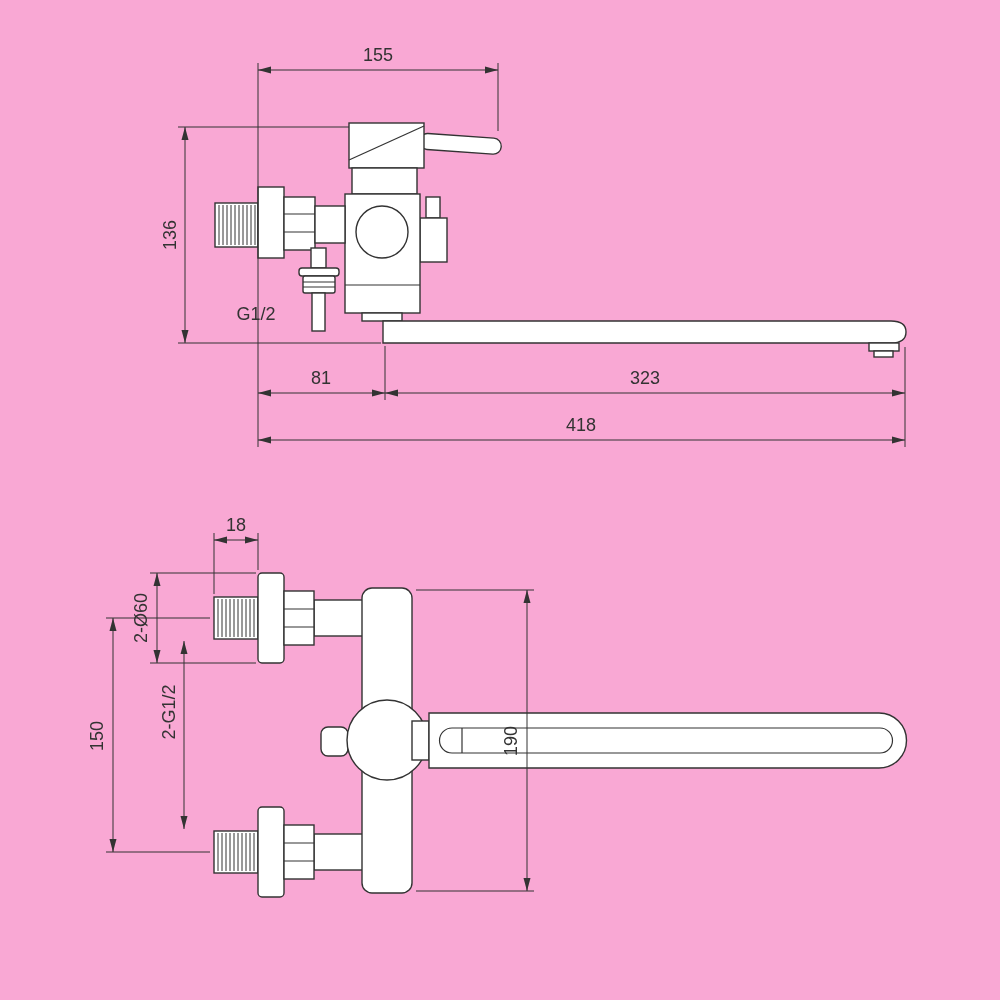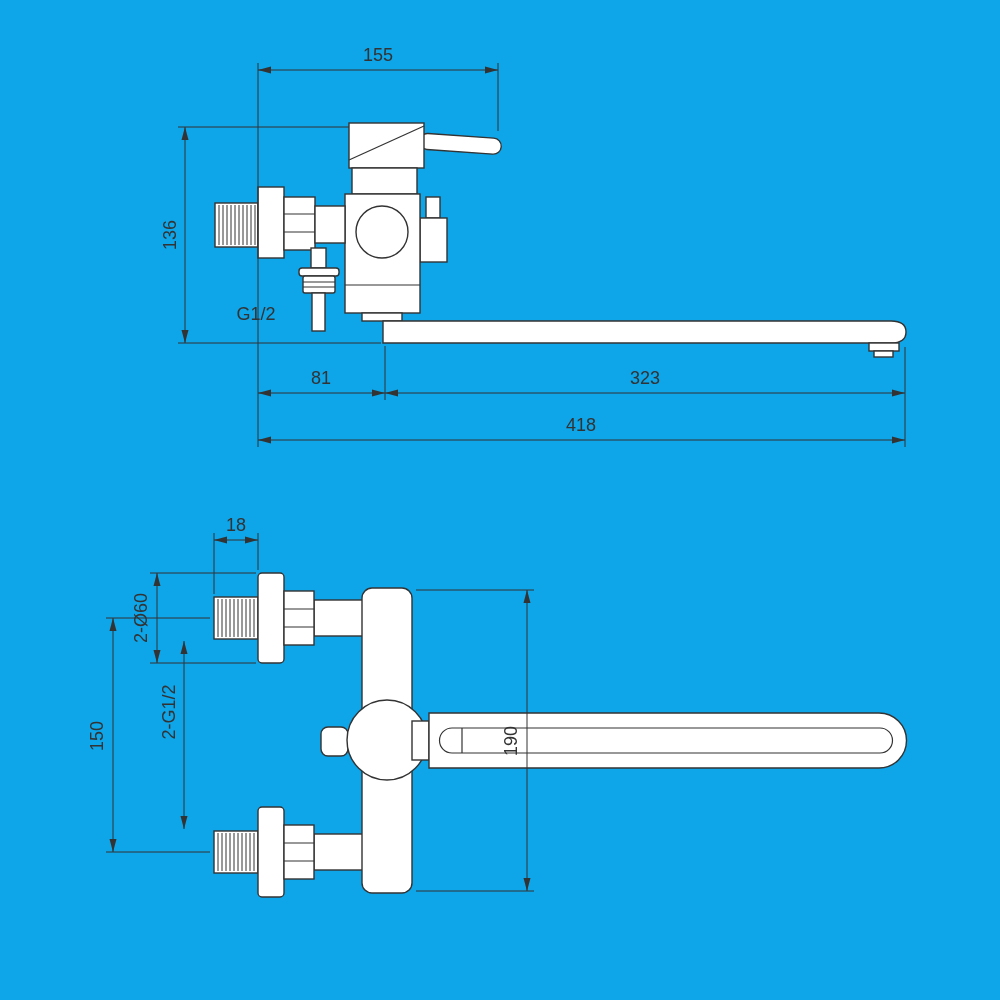--- a/index.html
+++ b/index.html
@@ -1,16 +1,16 @@
 <!DOCTYPE html>
 <html><head>
 <meta charset="utf-8">
 <style>
   html,body{margin:0;padding:0;background:#ffffff;}
-  .canvas{position:relative;width:1000px;height:1000px;background:#0ea5e9;overflow:hidden;
+  .canvas{position:relative;width:1000px;height:1000px;background:#f9a8d4;overflow:hidden;
           font-family:"Liberation Sans", sans-serif;}
   svg{display:block;}
   .part{stroke:#333333;stroke-width:1.4;fill:#ffffff;}
   .part-line{stroke:#333333;stroke-width:1.2;fill:none;}
   .thin{stroke:#333333;stroke-width:1;fill:none;}
   .dimline{stroke:#333333;stroke-width:1;}
   .dimtext{font-size:18px;fill:#333333;}
 </style>
 </head>
 <body>

